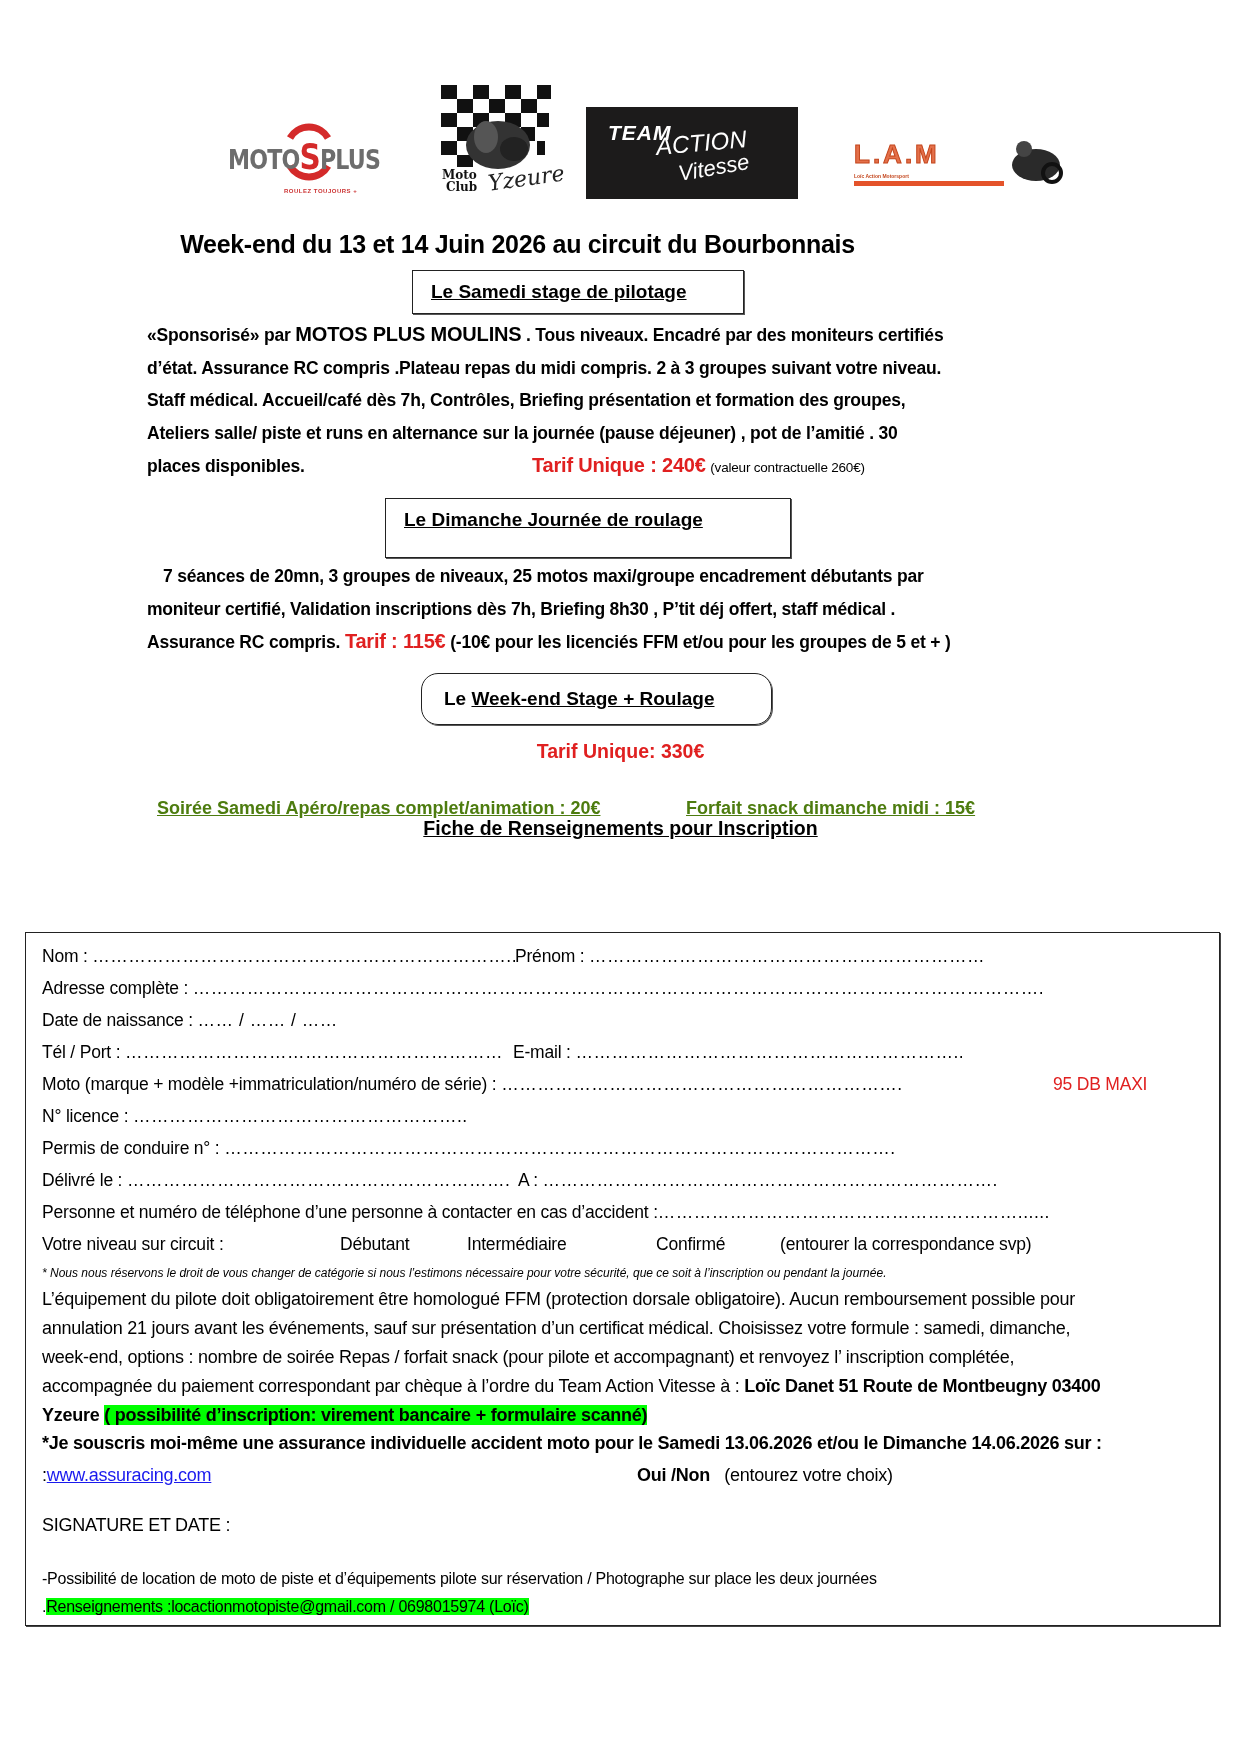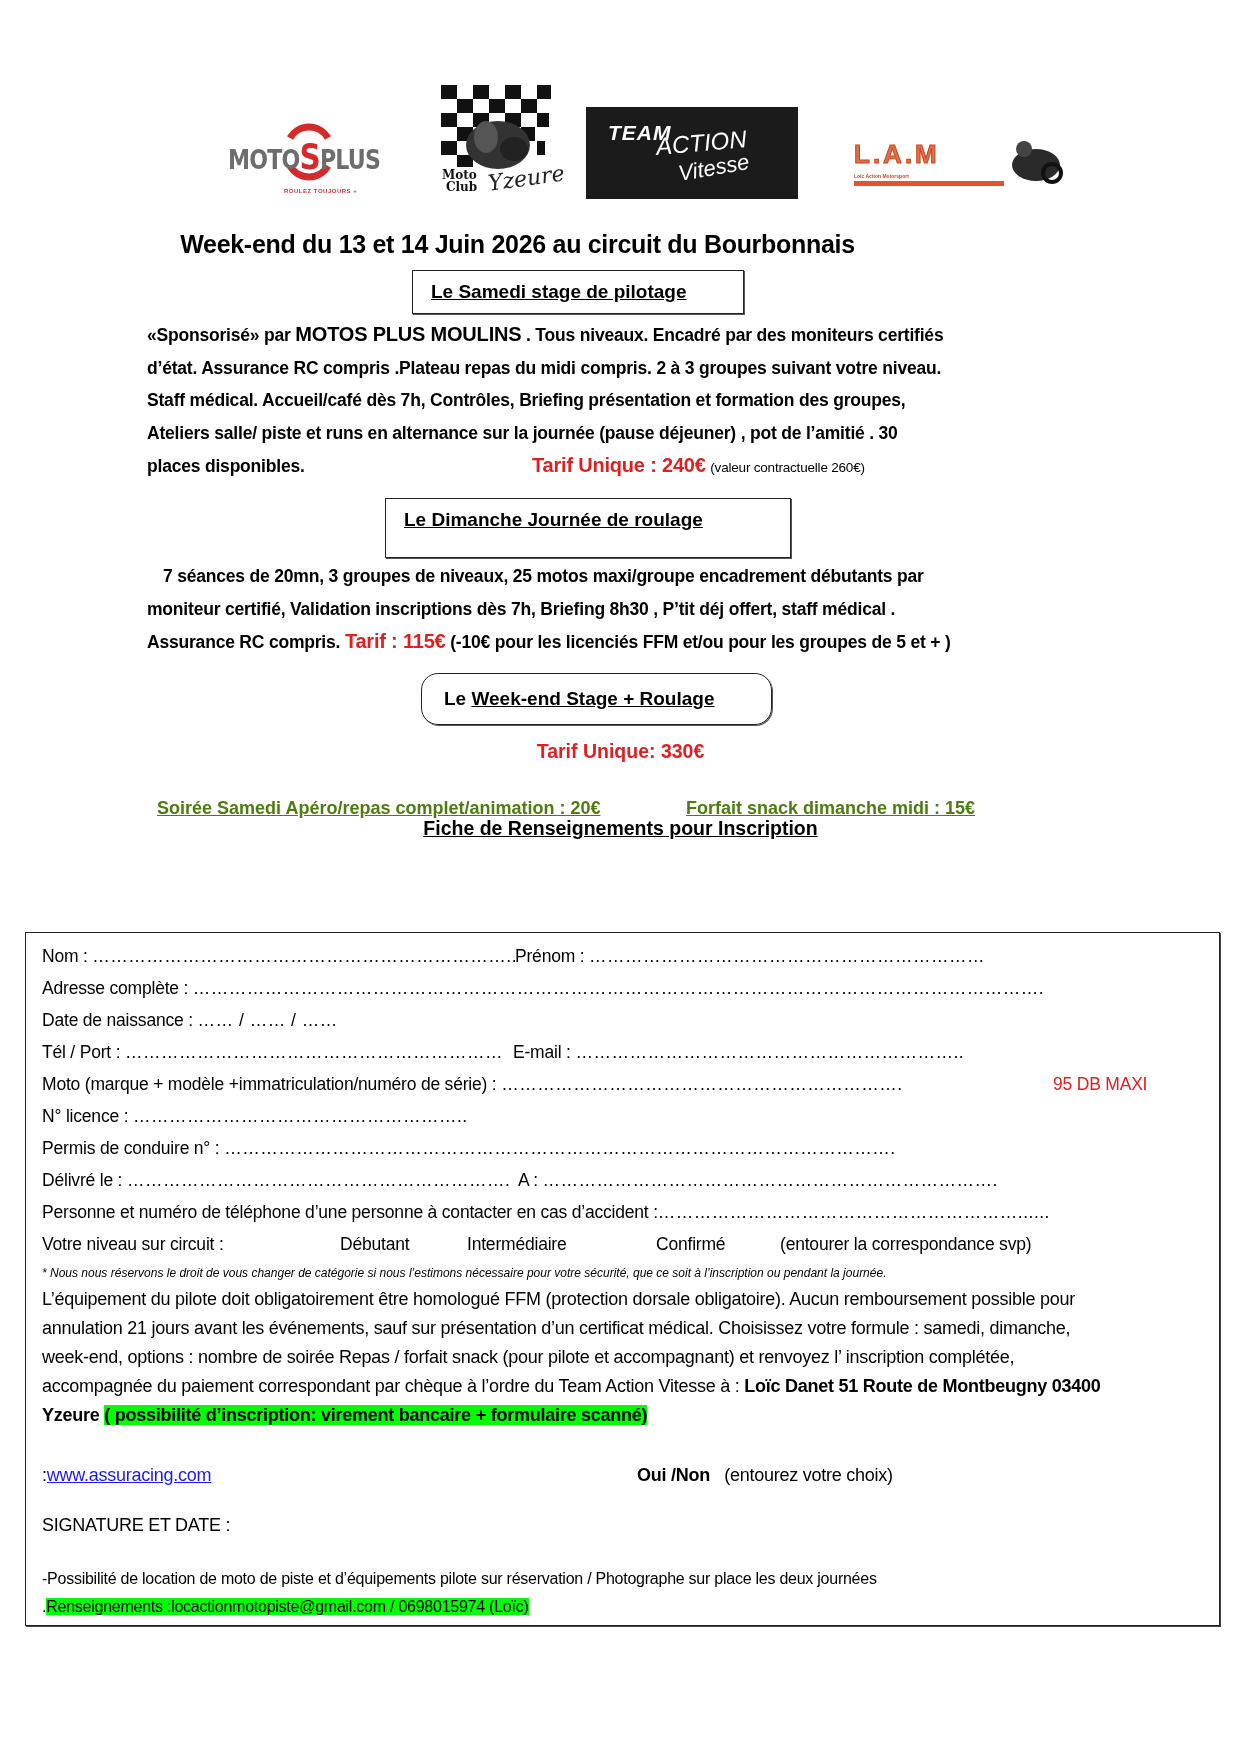--- a/index.html
+++ b/index.html
@@ -182,20 +182,21 @@
   <div class="note" style="top: 333px;">* Nous nous réservons le droit de vous changer de catégorie si nous l’estimons nécessaire pour votre sécurité, que ce soit à l’inscription ou pendant la journée.</div>
 
   <div class="txt" style="top: 352px; line-height: 29px;">
     <div>L’équipement du pilote doit obligatoirement être homologué FFM (protection dorsale obligatoire). Aucun remboursement possible pour</div>
     <div>annulation 21 jours avant les événements, sauf sur présentation d’un certificat médical. Choisissez votre formule : samedi, dimanche,</div>
     <div>week-end, options : nombre de soirée Repas / forfait snack (pour pilote et  accompagnant) et renvoyez l’ inscription complétée,</div>
     <div><span>accompagnée   du paiement correspondant  par chèque à l’ordre du Team Action Vitesse à : </span><span class="bold">Loïc Danet 51 Route de Montbeugny 03400</span></div>
     <div><span class="bold">Yzeure</span> <span class="bold hl">( possibilité d’inscription: virement bancaire + formulaire scanné)</span></div>
   </div>
 
+  <div class="txt bold" style="top: 500px;">*Je souscris moi-même  une assurance individuelle accident moto pour le Samedi 13.06.2026 et/ou le Dimanche 14.06.2026 sur :</div>
   <div class="txt" style="top: 532px;"><span>:</span><span class="link">www.assuracing.com</span></div>
   <div class="txt" style="left: 611px; top: 532px;"><span class="bold">Oui /Non</span>&nbsp;&nbsp; <span>(entourez votre choix)</span></div>
 
   <div class="txt" style="top: 582px;">SIGNATURE ET DATE :</div>
 
   <div class="txt" style="top: 637px; font-size: 16px;">-Possibilité de location de moto de piste et d’équipements pilote sur réservation / Photographe sur place les deux journées</div>
   <div class="txt" style="top: 665px; font-size: 16px;"><span>.</span><span class="hl">Renseignements :locactionmotopiste@gmail.com / 0698015974 (Loïc)</span></div>
 </div>
 
 </body></html>

